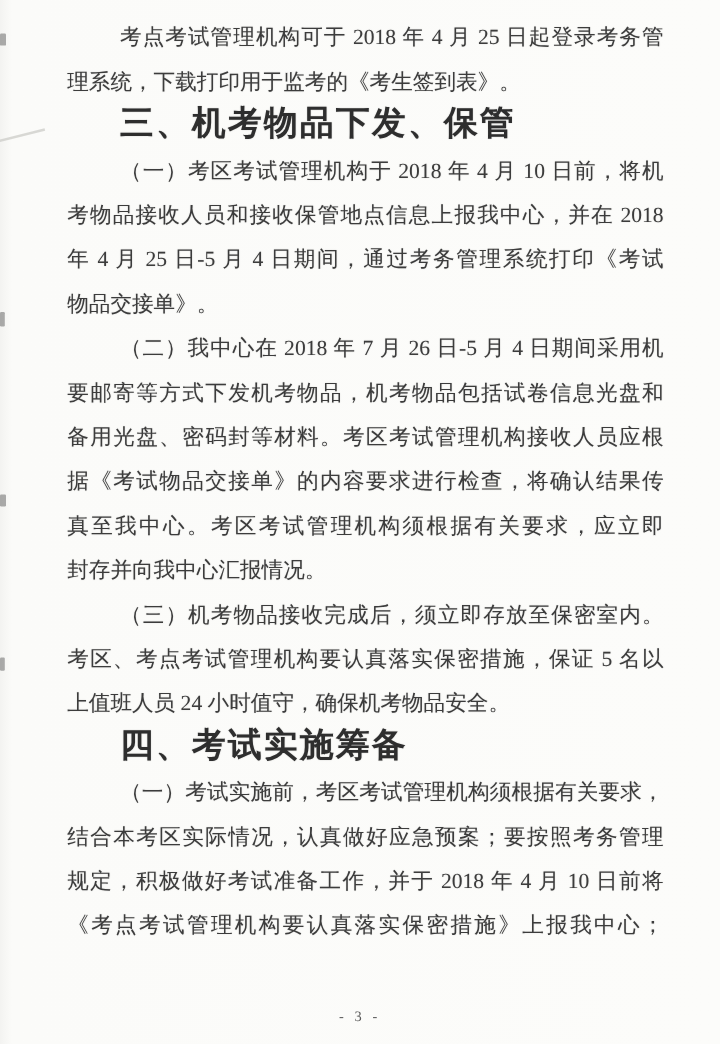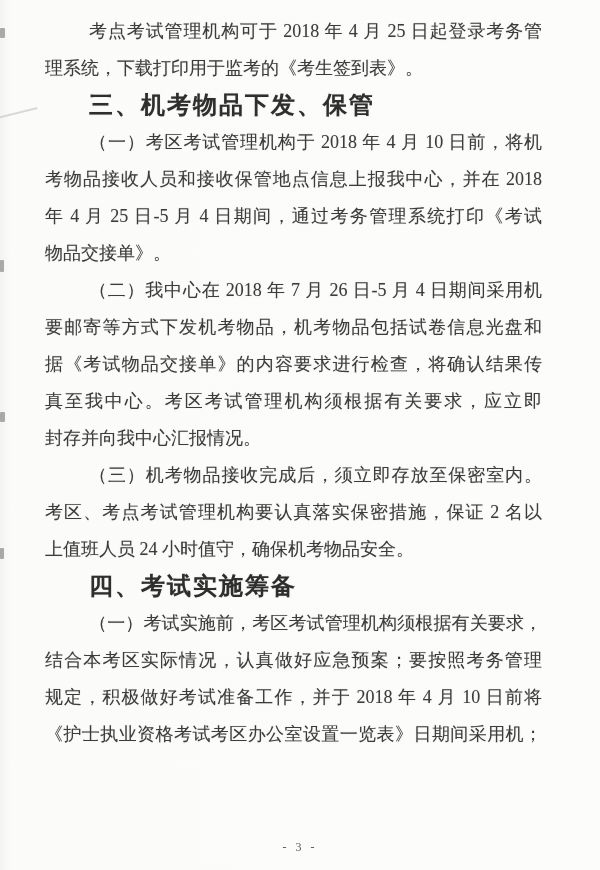--- a/index.html
+++ b/index.html
@@ -34,44 +34,44 @@
   .streak {
     position: absolute;
     left: -4px; top: 112px;
     width: 42px; height: 2px;
     background: #c9c9c5;
     transform: rotate(-14deg);
     opacity: 0.7;
   }
   .content {
     position: absolute;
-    left: 45px;
+    left: 56px;
     top: 13px;
     width: 497px;
   }
   .line {
     height: 37px;
     line-height: 37px;
     font-size: 18px;
     white-space: nowrap;
     color: #3c3c3c;
     text-shadow: 0 0 1px rgba(40,40,40,0.25);
   }
   .line.justify {
     white-space: normal;
     text-align: justify;
     text-align-last: justify;
   }
   .line.indent {
     text-indent: 44px;
   }
   .line.heading {
-    font-family: Liberation Serif, serif;
+    font-family: Liberation Mono, monospace;
     font-weight: 700;
-    font-size: 24px;
+    font-size: 28px;
     letter-spacing: 2px;
     color: #2e2e2e;
     text-shadow: 0 0 1px rgba(20,20,20,0.3);
   }
   .footer {
     position: absolute;
     left: 0;
     top: 840px;
     width: 600px;
     text-align: center;
@@ -94,28 +94,29 @@
   <div class="content">
     <div class="line justify indent">考点考试管理机构可于 2018 年 4 月 25 日起登录考务管</div>
     <div class="line">理系统，下载打印用于监考的《考生签到表》。</div>
     <div class="line heading indent">三、机考物品下发、保管</div>
     <div class="line justify indent">（一）考区考试管理机构于 2018 年 4 月 10 日前，将机</div>
     <div class="line justify">考物品接收人员和接收保管地点信息上报我中心，并在 2018</div>
     <div class="line justify">年 4 月 25 日-5 月 4 日期间，通过考务管理系统打印《考试</div>
     <div class="line">物品交接单》。</div>
     <div class="line justify indent">（二）我中心在 2018 年 7 月 26 日-5 月 4 日期间采用机</div>
     <div class="line justify">要邮寄等方式下发机考物品，机考物品包括试卷信息光盘和</div>
+    <div class="line justify">备用光盘、密码封等材料。考区考试管理机构接收人员应根</div>
     <div class="line justify">据《考试物品交接单》的内容要求进行检查，将确认结果传</div>
     <div class="line justify">真至我中心。考区考试管理机构须根据有关要求，应立即</div>
     <div class="line">封存并向我中心汇报情况。</div>
     <div class="line justify indent">（三）机考物品接收完成后，须立即存放至保密室内。</div>
-    <div class="line justify">考区、考点考试管理机构要认真落实保密措施，保证 2 名以</div>
+    <div class="line justify">考区、考点考试管理机构要认真落实保密措施，保证 5 名以</div>
     <div class="line">上值班人员 24 小时值守，确保机考物品安全。</div>
     <div class="line heading indent">四、考试实施筹备</div>
     <div class="line justify indent">（一）考试实施前，考区考试管理机构须根据有关要求，</div>
     <div class="line justify">结合本考区实际情况，认真做好应急预案；要按照考务管理</div>
     <div class="line justify">规定，积极做好考试准备工作，并于 2018 年 4 月 10 日前将</div>
-    <div class="line justify">《护士执业资格考试考区办公室设置一览表》日期间采用机；</div>
+    <div class="line justify">《考点考试管理机构要认真落实保密措施》上报我中心；</div>
   </div>
 
   <div class="footer">- 3 -</div>
 
 </div>
 
 </body></html>

